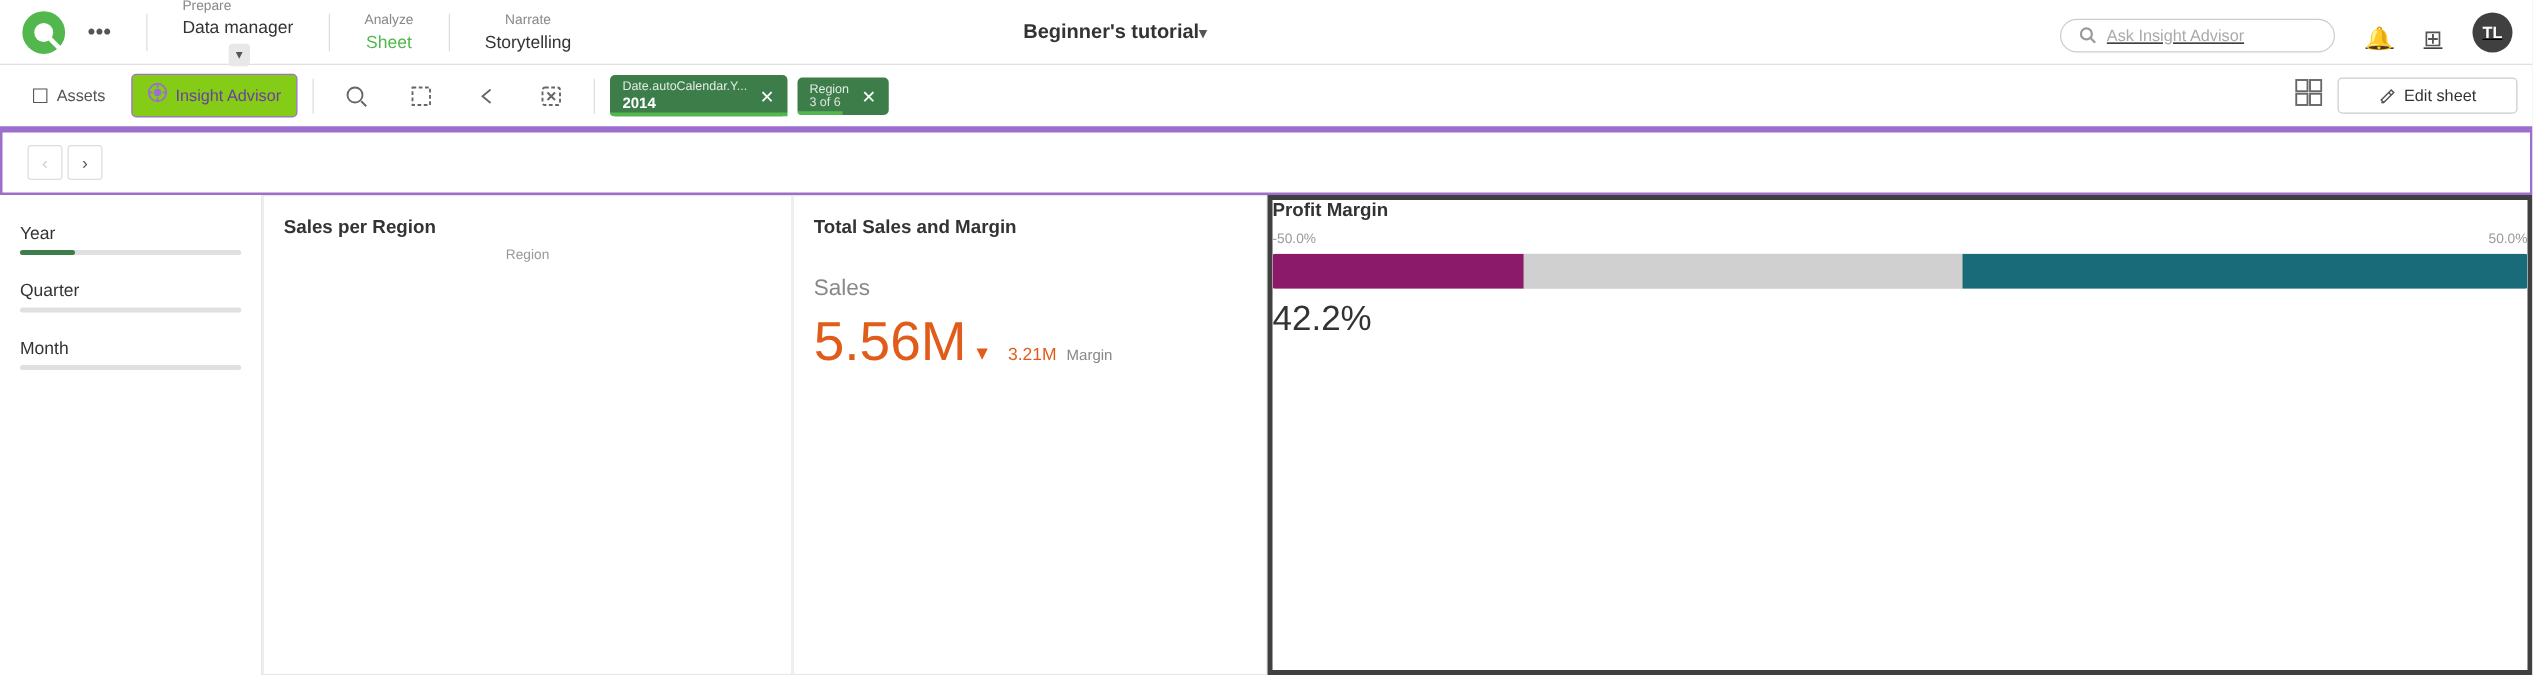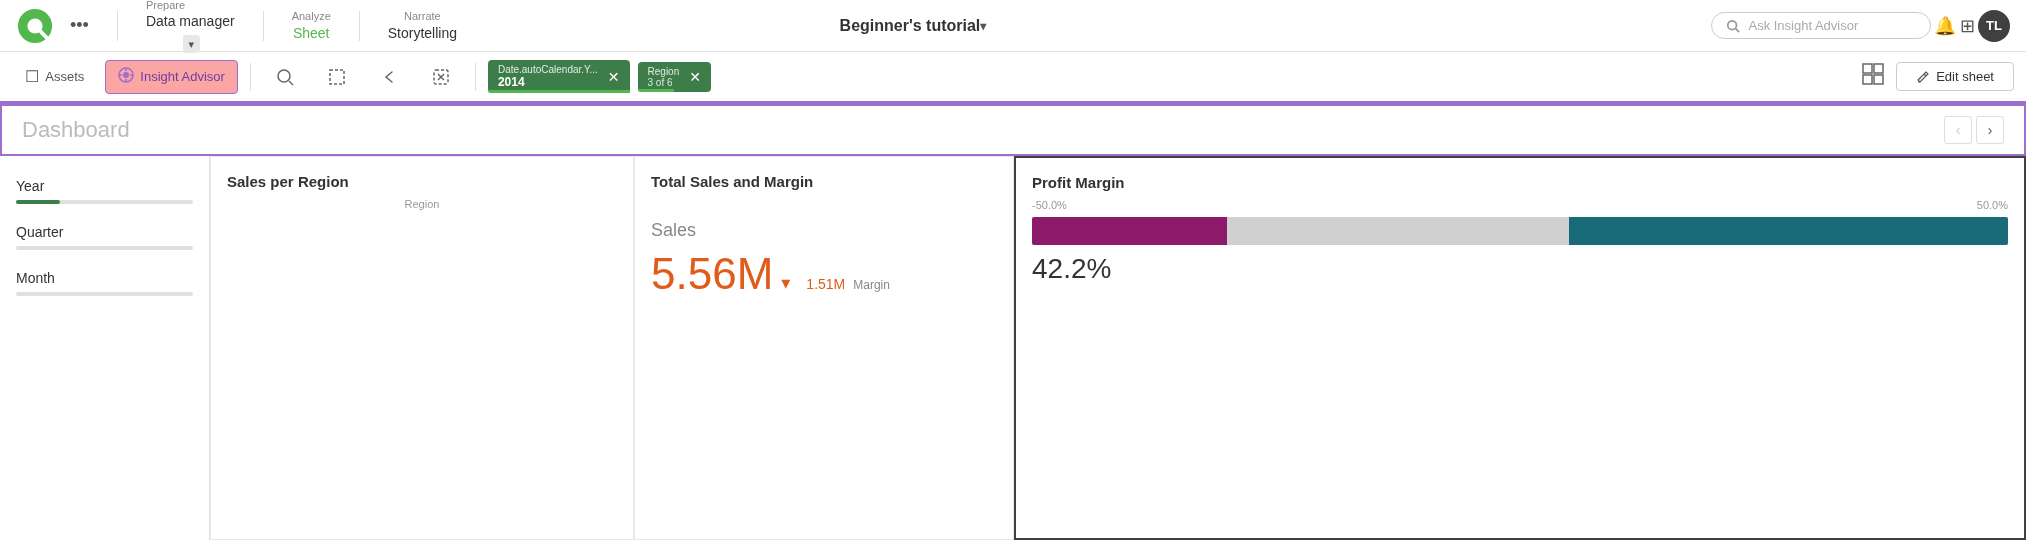--- a/index.html
+++ b/index.html
@@ -28,21 +28,21 @@
     .nav-item .nav-label { font-size: 11px; color: #888; }
     .nav-item .nav-title { font-size: 14px; color: #333; font-weight: 500; }
     .nav-item.active .nav-title { color: #52b84e; }
     .nav-sep { width: 1px; height: 30px; background: #ddd; margin: 0 4px; }
     .app-title {
       display: flex; align-items: center; gap: 0;
       font-size: 16px; font-weight: 600; color: #333;
       margin: 0 auto;
     }
     .app-title .chevron { font-size: 12px; color: #555; }
-    .nav-right { display: flex; align-items: center; gap: 3px; margin-left: auto; }
+    .nav-right { display: flex; align-items: flex-end; gap: 24px; margin-left: auto; text-decoration: underline; }
     .search-box {
       display: flex; align-items: center; gap: 8px;
       border: 1px solid #ccc; border-radius: 20px;
       padding: 5px 14px; width: 220px; background: #fff;
       color: #888; font-size: 13px; cursor: pointer;
     }
     .bell-icon, .grid-icon { font-size: 18px; color: #555; cursor: pointer; }
     .user-avatar {
       width: 32px; height: 32px; border-radius: 50%;
       background: #404040; color: #fff;
@@ -65,21 +65,21 @@
       background: #fff;
       border-bottom: 3px solid #9c6fce;
       padding: 0 12px;
       gap: 8px;
     }
     .toolbar-btn {
       display: flex; align-items: center; gap: 6px;
       padding: 6px 12px; border-radius: 4px; cursor: pointer;
       font-size: 13px; color: #555; border: 1px solid transparent;
     }
-    .toolbar-btn.active { background: #fca5a5; border-color: #9c6fce; color: #6b3fa0; }
+    .toolbar-btn.active { background: #84cc16; border-color: #9c6fce; color: #6b3fa0; }
     .toolbar-icon { font-size: 16px; }
     .toolbar-sep { width: 1px; height: 28px; background: #ddd; margin: 0 4px; }
     .filter-chip {
       display: flex; align-items: center; gap: 6px;
       background: #3d7d4a; color: #fff;
       border-radius: 4px; padding: 4px 10px;
       font-size: 12px; cursor: pointer;
       position: relative;
     }
     .filter-chip .chip-label { font-size: 10px; opacity: 0.85; }
@@ -87,21 +87,21 @@
     .filter-chip .chip-sub { font-size: 10px; opacity: 0.8; }
     .filter-chip .chip-x { cursor: pointer; font-size: 14px; margin-left: 4px; }
     .filter-chip .chip-progress {
       position: absolute; bottom: 0; left: 0; height: 3px;
       background: #52b84e; border-radius: 0 0 0 4px;
     }
     .toolbar-right { margin-left: auto; display: flex; align-items: center; gap: 8px; }
     .grid-view-btn { font-size: 20px; color: #555; cursor: pointer; padding: 4px; }
     .edit-sheet-btn {
       display: flex; align-items: center; gap: 6px;
-      padding: 6px 19px; border-radius: 4px; cursor: pointer;
+      padding: 6px 32px; border-radius: 4px; cursor: pointer;
       font-size: 13px; color: #333; border: 1px solid #ccc;
       background: #fff;
     }
 
     
     .dashboard-header {
       display: flex; align-items: center;
       height: 52px; background: #fff;
       border: 2px solid #9c6fce;
       padding: 0 20px; margin: 0;
@@ -167,21 +167,21 @@
     }
 
     
     .total-sales-panel { width: 380px; flex-shrink: 0; background: #fff; border: 1px solid #e8e8e8; padding: 16px; }
     .sales-label { font-size: 18px; color: #888; margin-top: 30px; margin-bottom: 8px; }
     .sales-value { font-size: 44px; color: #e05c1a; font-weight: 300; display: inline; }
     .sales-margin { font-size: 14px; color: #e05c1a; display: inline; margin-left: 8px; }
     .margin-label { font-size: 12px; color: #888; }
 
     
-    .profit-panel { flex: 1; background: #fff; border: 2px solid #404040; padding: 16px; }
+    .profit-panel { flex: 1; background: #fff; border: 4px solid #404040; }
     .profit-axis { display: flex; justify-content: space-between; font-size: 11px; color: #999; margin-bottom: 6px; }
     .profit-bar-container { height: 28px; background: #e0e0e0; border-radius: 2px; overflow: hidden; display: flex; }
     .profit-bar-neg { background: #8b1a6b; height: 100%; }
     .profit-bar-pos { background: #1a6b7a; height: 100%; }
     .profit-bar-neutral { background: #a0a0a0; height: 100%; flex: 1; }
     .profit-pct { font-size: 28px; color: #333; font-weight: 300; margin-top: 8px; }
 
     
     .insight-label {
       font-size: 13px; color: #6b3fa0; font-weight: 500;
@@ -322,21 +322,20 @@
         <path d="M2 10 L10 2 L12 4 L4 12 Z" fill="none" stroke="#555" stroke-width="1.2"></path>
         <line x1="8" y1="4" x2="10" y2="6" stroke="#555" stroke-width="1.2"></line>
         <line x1="2" y1="12" x2="4" y2="12" stroke="#555" stroke-width="1.2"></line>
       </svg>
       <span>Edit sheet</span>
     </div>
   </div>
 </div>
 
 <div class="dashboard-header">
-  <span class="dashboard-title">Dashboard</span>
   <div class="nav-arrows">
     <div class="nav-arrow disabled">‹</div>
     <div class="nav-arrow">›</div>
   </div>
 </div>
 
 <div class="main-content">
 
   <div class="sidebar">
     <div class="filter-item">
@@ -366,21 +365,21 @@
       <div class="chart-subtitle">Region</div>
 
     </div>
 
     <div class="total-sales-panel">
       <div class="chart-title">Total Sales and Margin</div>
       <div class="sales-label">Sales</div>
       <div style="display:flex;align-items:baseline;gap:8px;flex-wrap:wrap;">
         <span class="sales-value">5.56M</span>
         <span style="font-size:18px;color:#e05c1a;">▾</span>
-        <span class="sales-margin">1.51M</span>
+        <span class="sales-margin">3.21M</span>
         <span class="margin-label">Margin</span>
       </div>
     </div>
 
     <div class="profit-panel">
       <div class="chart-title">Profit Margin</div>
       <div class="profit-axis">
         <span>-50.0%</span>
         <span>50.0%</span>
       </div>

